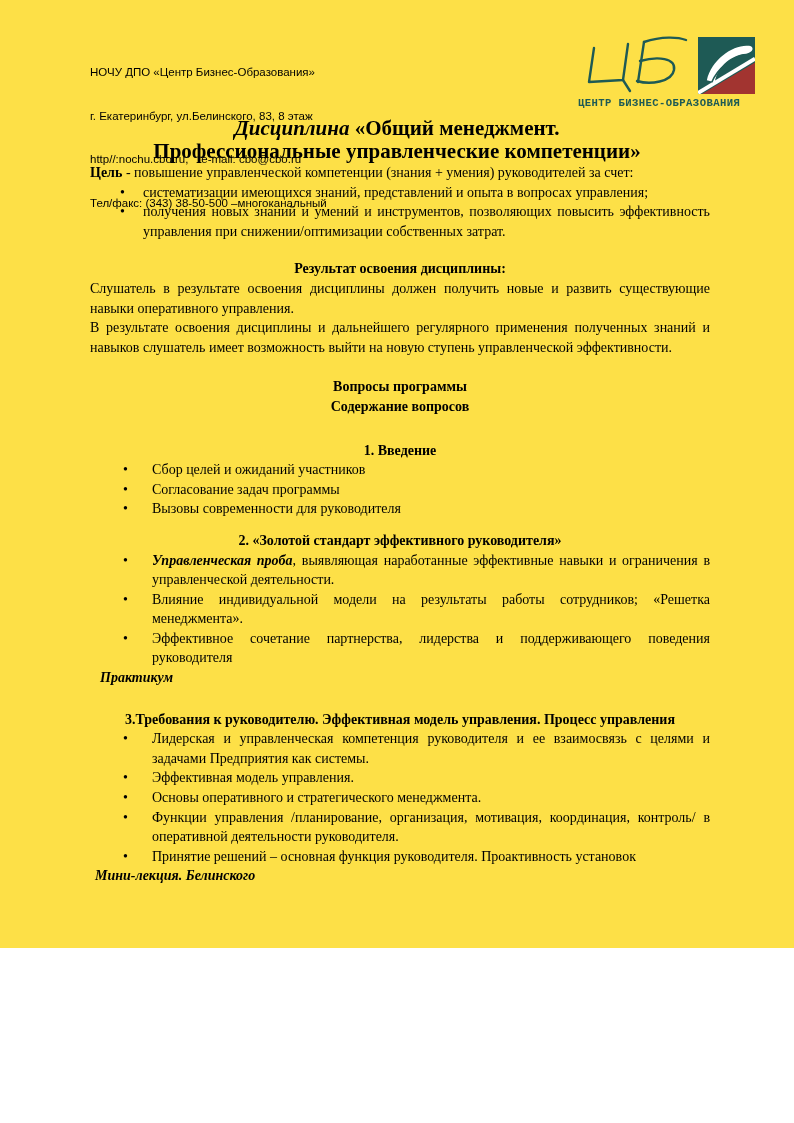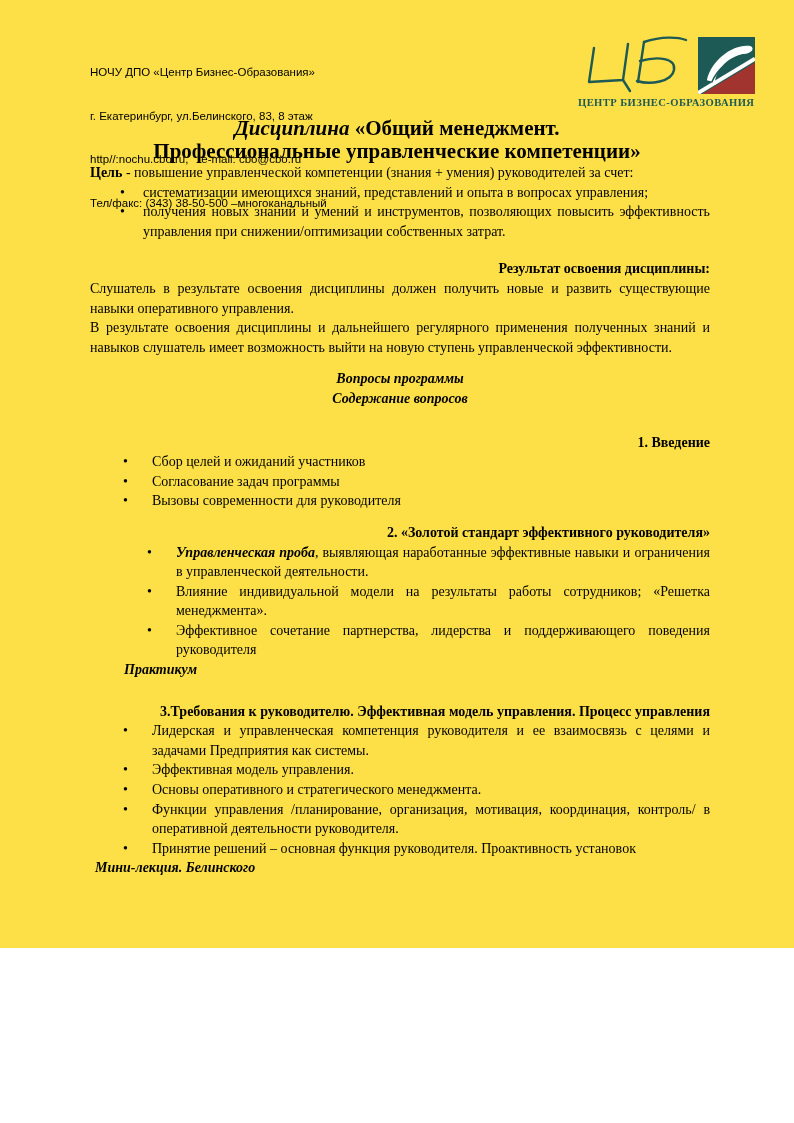--- a/index.html
+++ b/index.html
@@ -24,21 +24,21 @@
   .org {
     font-family: "Liberation Sans", sans-serif;
     font-size: 11.5px;
     line-height: 14.5px;
     white-space: pre;
   }
   .logo { width: 178px; margin-top: -4px; }
   .logo-top { display: flex; align-items: flex-end; gap: 4px; height: 62px; }
   .logo-sub {
     margin-top: 3px;
-    font-family: Liberation Serif, serif;
+    font-family: Liberation Mono, monospace;
     font-weight: bold;
     font-size: 10.6px;
     letter-spacing: 0.4px;
     white-space: nowrap;
   }
 
   
   .doc-title {
     padding-top: 117px;
     text-align: center;
@@ -49,38 +49,37 @@
   .bi { font-weight: bold; font-style: italic; }
   .b  { font-weight: bold; }
 
   
   .content {
     margin: 0 84px 0 90px;
     font-size: 14px;
     line-height: 19.6px;
   }
   .content p { margin: 0; text-align: justify; }
-  .content p.heading { text-align: right; }
+  .content p.heading { text-align: center; }
   .goal-intro { margin-top: 24px; }
 
   ul.bullets { list-style: none; margin: 0; padding: 0; }
   ul.bullets li { position: relative; padding-left: 53px; text-align: justify; }
   ul.bullets li::before { content: "•"; position: absolute; left: 30px; top: 0; }
   ul.bullets-b li { padding-left: 62px; font-family: Liberation Serif, serif; }
   ul.bullets-b li::before { left: 33px; }
 
   .result { margin-top: 18px; }
   .program {
-    margin-top: 12px;
+    margin-top: 20px;
     text-align: center;
     font-weight: bold;
-    font-style: italic;
   }
   .section-1 { margin-top: 24px; }
-  .section-2 { margin-top: 12px; margin-left: 24px; }
+  .section-2 { margin-top: 12px; }
   .section-3 { margin-top: 22px; }
   .nowrap { white-space: nowrap; }
   .footer-note {
     font-weight: bold;
     font-style: italic;
     text-align: left !important;
     margin-left: 10px !important;
   }
   .footer-note.f2 { margin-left: 5px !important; }
 

